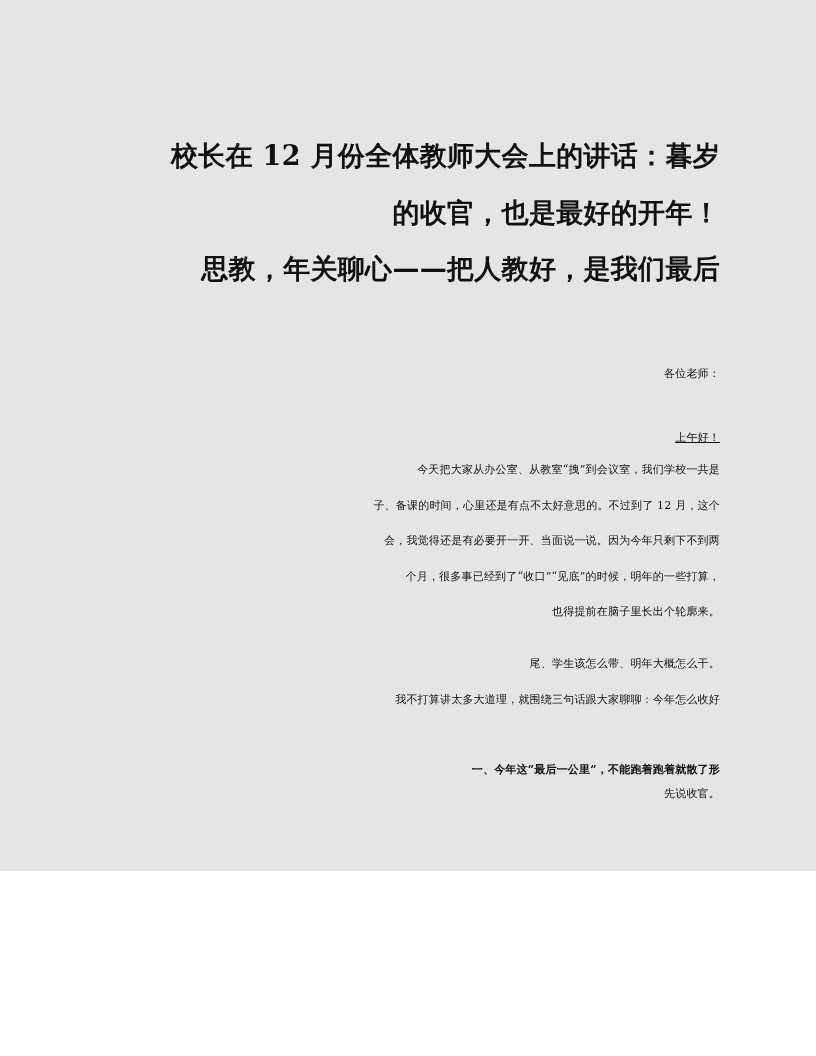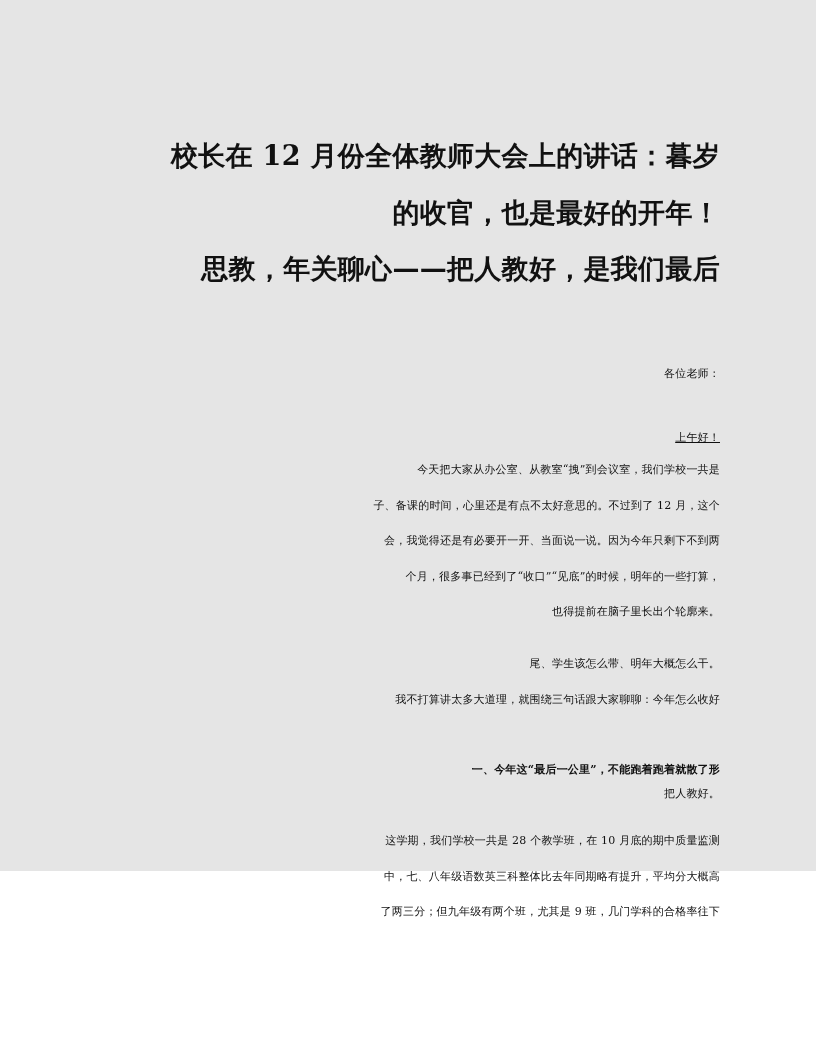--- a/index.html
+++ b/index.html
@@ -41,22 +41,17 @@
   <div class="body" style="top:646px;">
     <span class="line">尾、学生该怎么带、明年大概怎么干。</span>
     <span class="line">我不打算讲太多大道理，就围绕三句话跟大家聊聊：今年怎么收好</span>
   </div>
 
   <div class="body heading" style="top:728px;margin-top:24px;">
     <span class="line">一、今年这“最后一公里”，不能跑着跑着就散了形</span>
   </div>
 
   <div class="body" style="top:776px;">
-    <span class="line">把人教好。</span>
+    <span class="line">先说收官。</span>
   </div>
 
-  <div class="body" style="top:823px;">
-    <span class="line">这学期，我们学校一共是 28 个教学班，在 10 月底的期中质量监测</span>
-    <span class="line">中，七、八年级语数英三科整体比去年同期略有提升，平均分大概高</span>
-    <span class="line">了两三分；但九年级有两个班，尤其是 9 班，几门学科的合格率往下</span>
-  </div>
 
 </div>
 
 </body></html>

